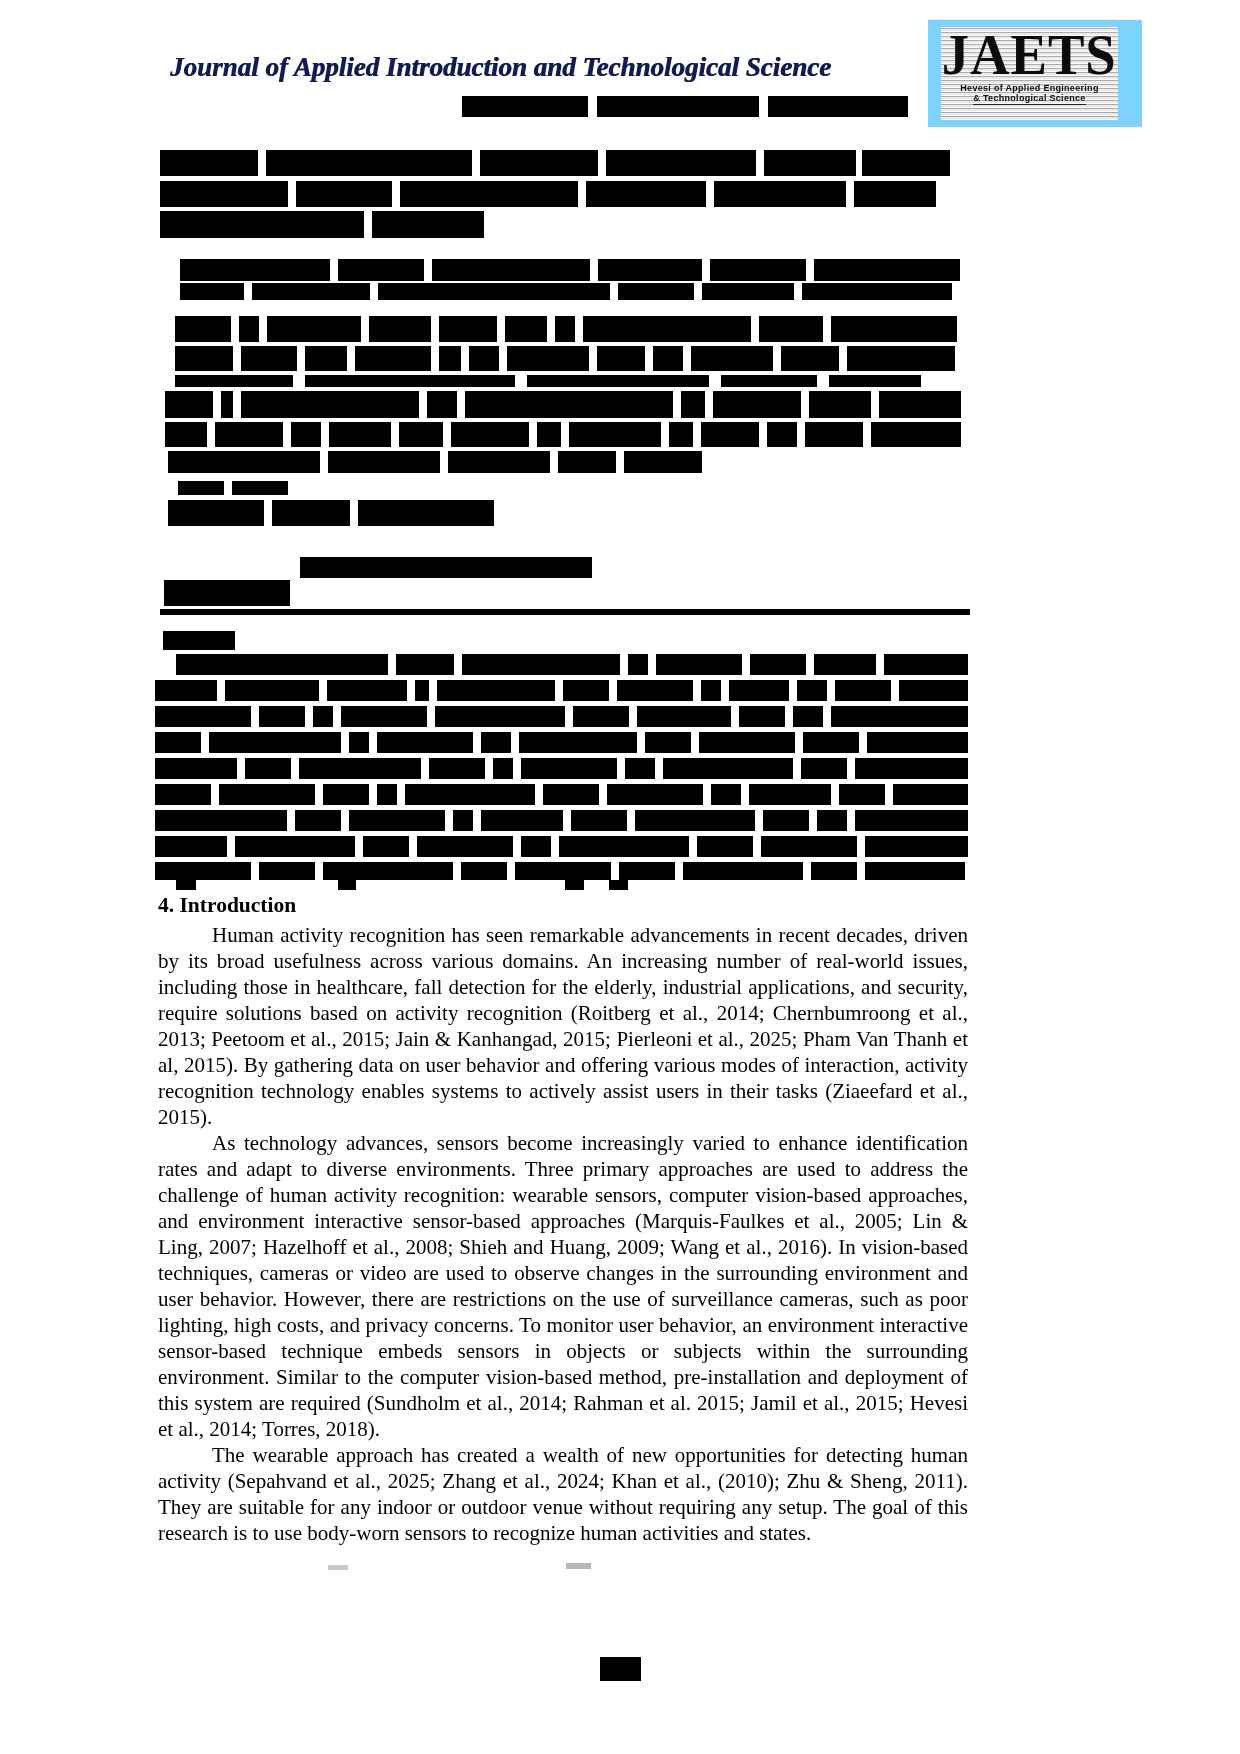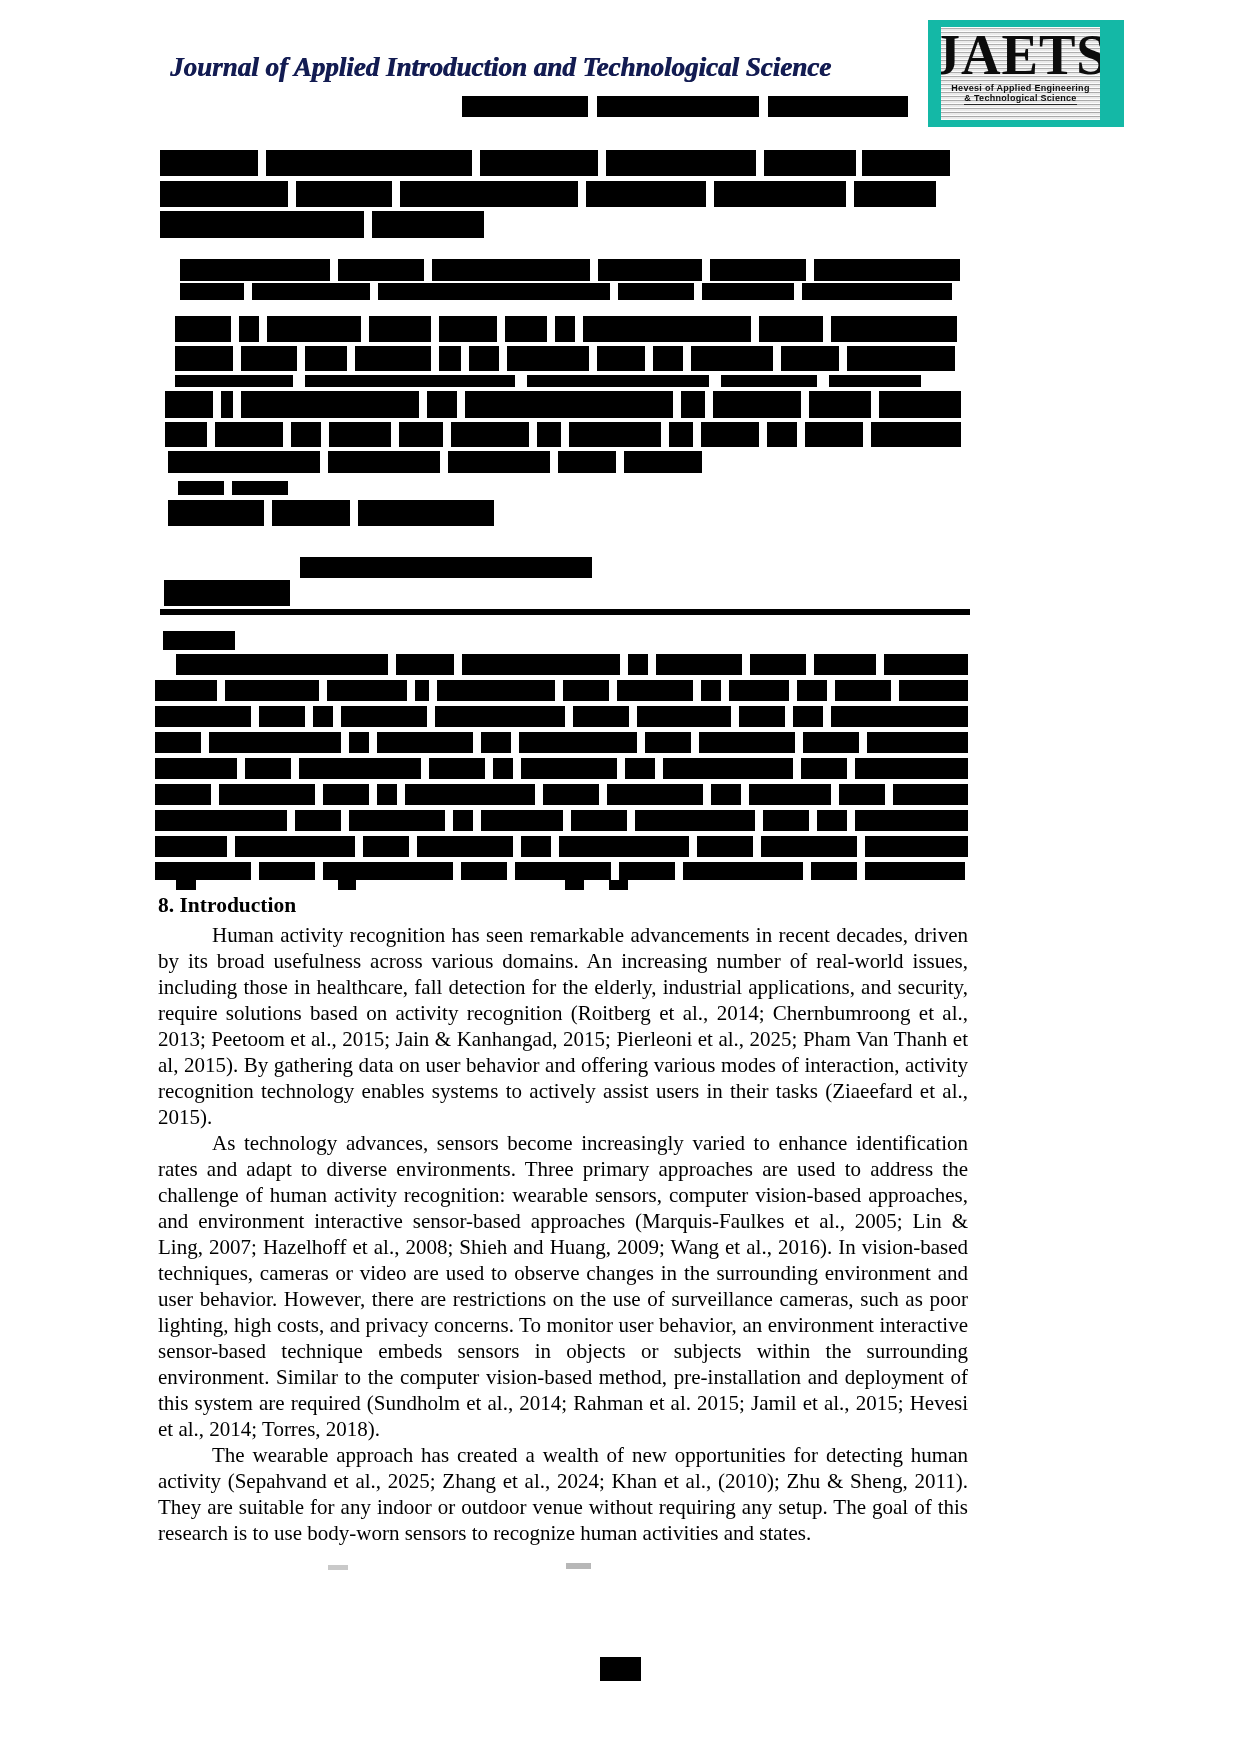--- a/index.html
+++ b/index.html
@@ -12,22 +12,22 @@
     overflow:hidden;
   }
   
   .journal-title{
     position:absolute;left:170px;top:52px;width:660px;
     font-size:27px;font-weight:bold;font-style:italic;
     color:#131c52;white-space:nowrap;
     text-shadow:0.6px 0 0 #131c52;
   }
   .logo{
-    position:absolute;left:928px;top:20px;width:196px;height:107px;
-    background:#14b8a6;
+    position:absolute;left:928px;top:20px;width:214px;height:107px;
+    background:#7dd3fc;
     box-sizing:border-box;
     padding:7px 24px 7px 13px;
   }
   .logo-panel{
     width:100%;height:100%;
     background:
       repeating-linear-gradient(180deg, rgba(255,255,255,.95) 0 1px, rgba(120,120,120,.45) 1px 2px, rgba(235,235,235,.95) 2px 4px),
       linear-gradient(#dedede,#cfcfcf);
     display:flex;flex-direction:column;align-items:center;justify-content:flex-start;
     overflow:hidden;
@@ -262,19 +262,19 @@
       <div class="bar" style="left: 176px; top: 880px; width: 20px; height: 10px; background: rgb(0, 0, 0);"></div>
       <div class="bar" style="left: 338px; top: 880px; width: 18px; height: 10px; background: rgb(0, 0, 0);"></div>
       <div class="bar" style="left: 565px; top: 880px; width: 19px; height: 10px; background: rgb(0, 0, 0);"></div>
       <div class="bar" style="left: 609px; top: 880px; width: 19px; height: 10px; background: rgb(0, 0, 0);"></div>
       <div class="bar" style="left: 328px; top: 1565px; width: 20px; height: 5px; background: rgb(201, 201, 201);"></div>
       <div class="bar" style="left: 566px; top: 1563px; width: 25px; height: 6px; background: rgb(183, 183, 183);"></div>
       <div class="bar" style="left: 600px; top: 1657px; width: 41px; height: 24px; background: rgb(0, 0, 0);"></div>
     </div>
 
   <div class="intro">
-    <h2>8. Introduction</h2>
+    <h2>4. Introduction</h2>
     <p>Human activity recognition has seen remarkable advancements in recent decades, driven by its broad usefulness across various domains. An increasing number of real-world issues, including those in healthcare, fall detection for the elderly, industrial applications, and security, require solutions based on activity recognition (Roitberg et al., 2014; Chernbumroong et al., 2013; Peetoom et al., 2015; Jain &amp; Kanhangad, 2015; Pierleoni et al., 2025; Pham Van Thanh et al, 2015). By gathering data on user behavior and offering various modes of interaction, activity recognition technology enables systems to actively assist users in their tasks (Ziaeefard et al., 2015).</p>
     <p>As technology advances, sensors become increasingly varied to enhance identification rates and adapt to diverse environments. Three primary approaches are used to address the challenge of human activity recognition: wearable sensors, computer vision-based approaches, and environment interactive sensor-based approaches (Marquis-Faulkes et al., 2005; Lin &amp; Ling, 2007; Hazelhoff et al., 2008; Shieh and Huang, 2009; Wang et al., 2016). In vision-based techniques, cameras or video are used to observe changes in the surrounding environment and user behavior. However, there are restrictions on the use of surveillance cameras, such as poor lighting, high costs, and privacy concerns. To monitor user behavior, an environment interactive sensor-based technique embeds sensors in objects or subjects within the surrounding environment. Similar to the computer vision-based method, pre-installation and deployment of this system are required (Sundholm et al., 2014; Rahman et al. 2015; Jamil et al., 2015; Hevesi et al., 2014; Torres, 2018).</p>
     <p>The wearable approach has created a wealth of new opportunities for detecting human activity (Sepahvand et al., 2025; Zhang et al., 2024; Khan et al., (2010); Zhu &amp; Sheng, 2011). They are suitable for any indoor or outdoor venue without requiring any setup. The goal of this research is to use body-worn sensors to recognize human activities and states.</p>
   </div>
 
 </div>
 
 </body></html>

